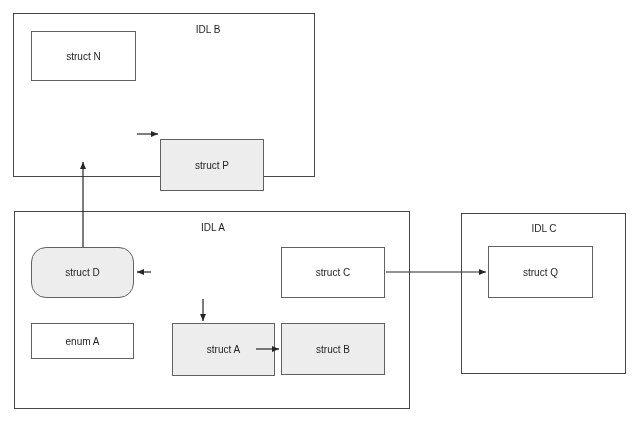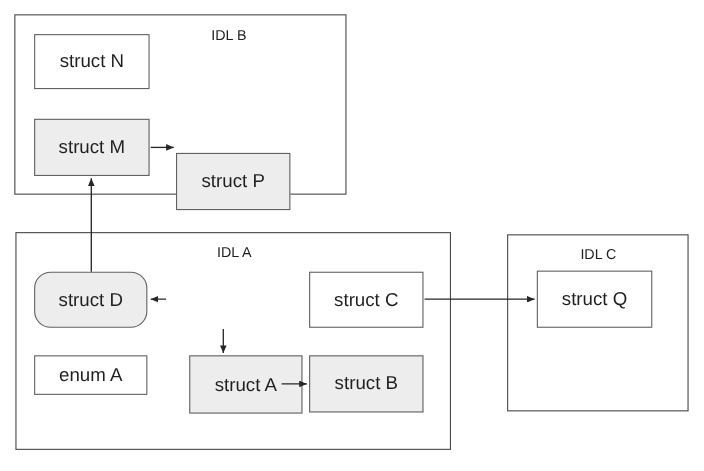--- a/index.html
+++ b/index.html
@@ -24,34 +24,34 @@
     overflow: hidden;
   }
 
   .container-box {
     position: absolute;
     border: 1px solid var(--container-border);
     background: transparent;
   }
   .container-label {
     position: absolute;
-    font-size: 13px;
+    font-size: 10px;
     color: var(--text);
     width: 64px;
     text-align: center;
     white-space: nowrap;
   }
 
   .node {
     position: absolute;
     border: 1px solid var(--node-border);
     display: flex;
     align-items: center;
     justify-content: center;
-    font-size: 17px;
+    font-size: 10px;
     color: var(--text);
     white-space: nowrap;
   }
   .node.white   { background: var(--node-fill-white); }
   .node.gray    { background: var(--node-fill-gray); }
   .node.service { background: var(--node-fill-service); }
 
   
   .idl-b { left: 13px;  top: 13px;  width: 302px; height: 164px; }
   .idl-a { left: 14px;  top: 211px; width: 396px; height: 198px; }
@@ -92,23 +92,20 @@
 
   <div class="container-box idl-a"></div>
   <div class="container-label idl-a-label">IDL A</div>
 
   <div class="container-box idl-c"></div>
   <div class="container-label idl-c-label">IDL C</div>
 
   <div class="node white n-struct-n">
     <span>struct N</span>
   </div>
-  <div class="node gray n-struct-m">
-    <span>struct M</span>
-  </div>
   <div class="node gray n-struct-p">
     <span>struct P</span>
   </div>
   <div class="node gray n-struct-d">
     <span>struct D</span>
   </div>
   <div class="node white n-struct-c">
     <span>struct C</span>
   </div>
   <div class="node white n-enum-a">

